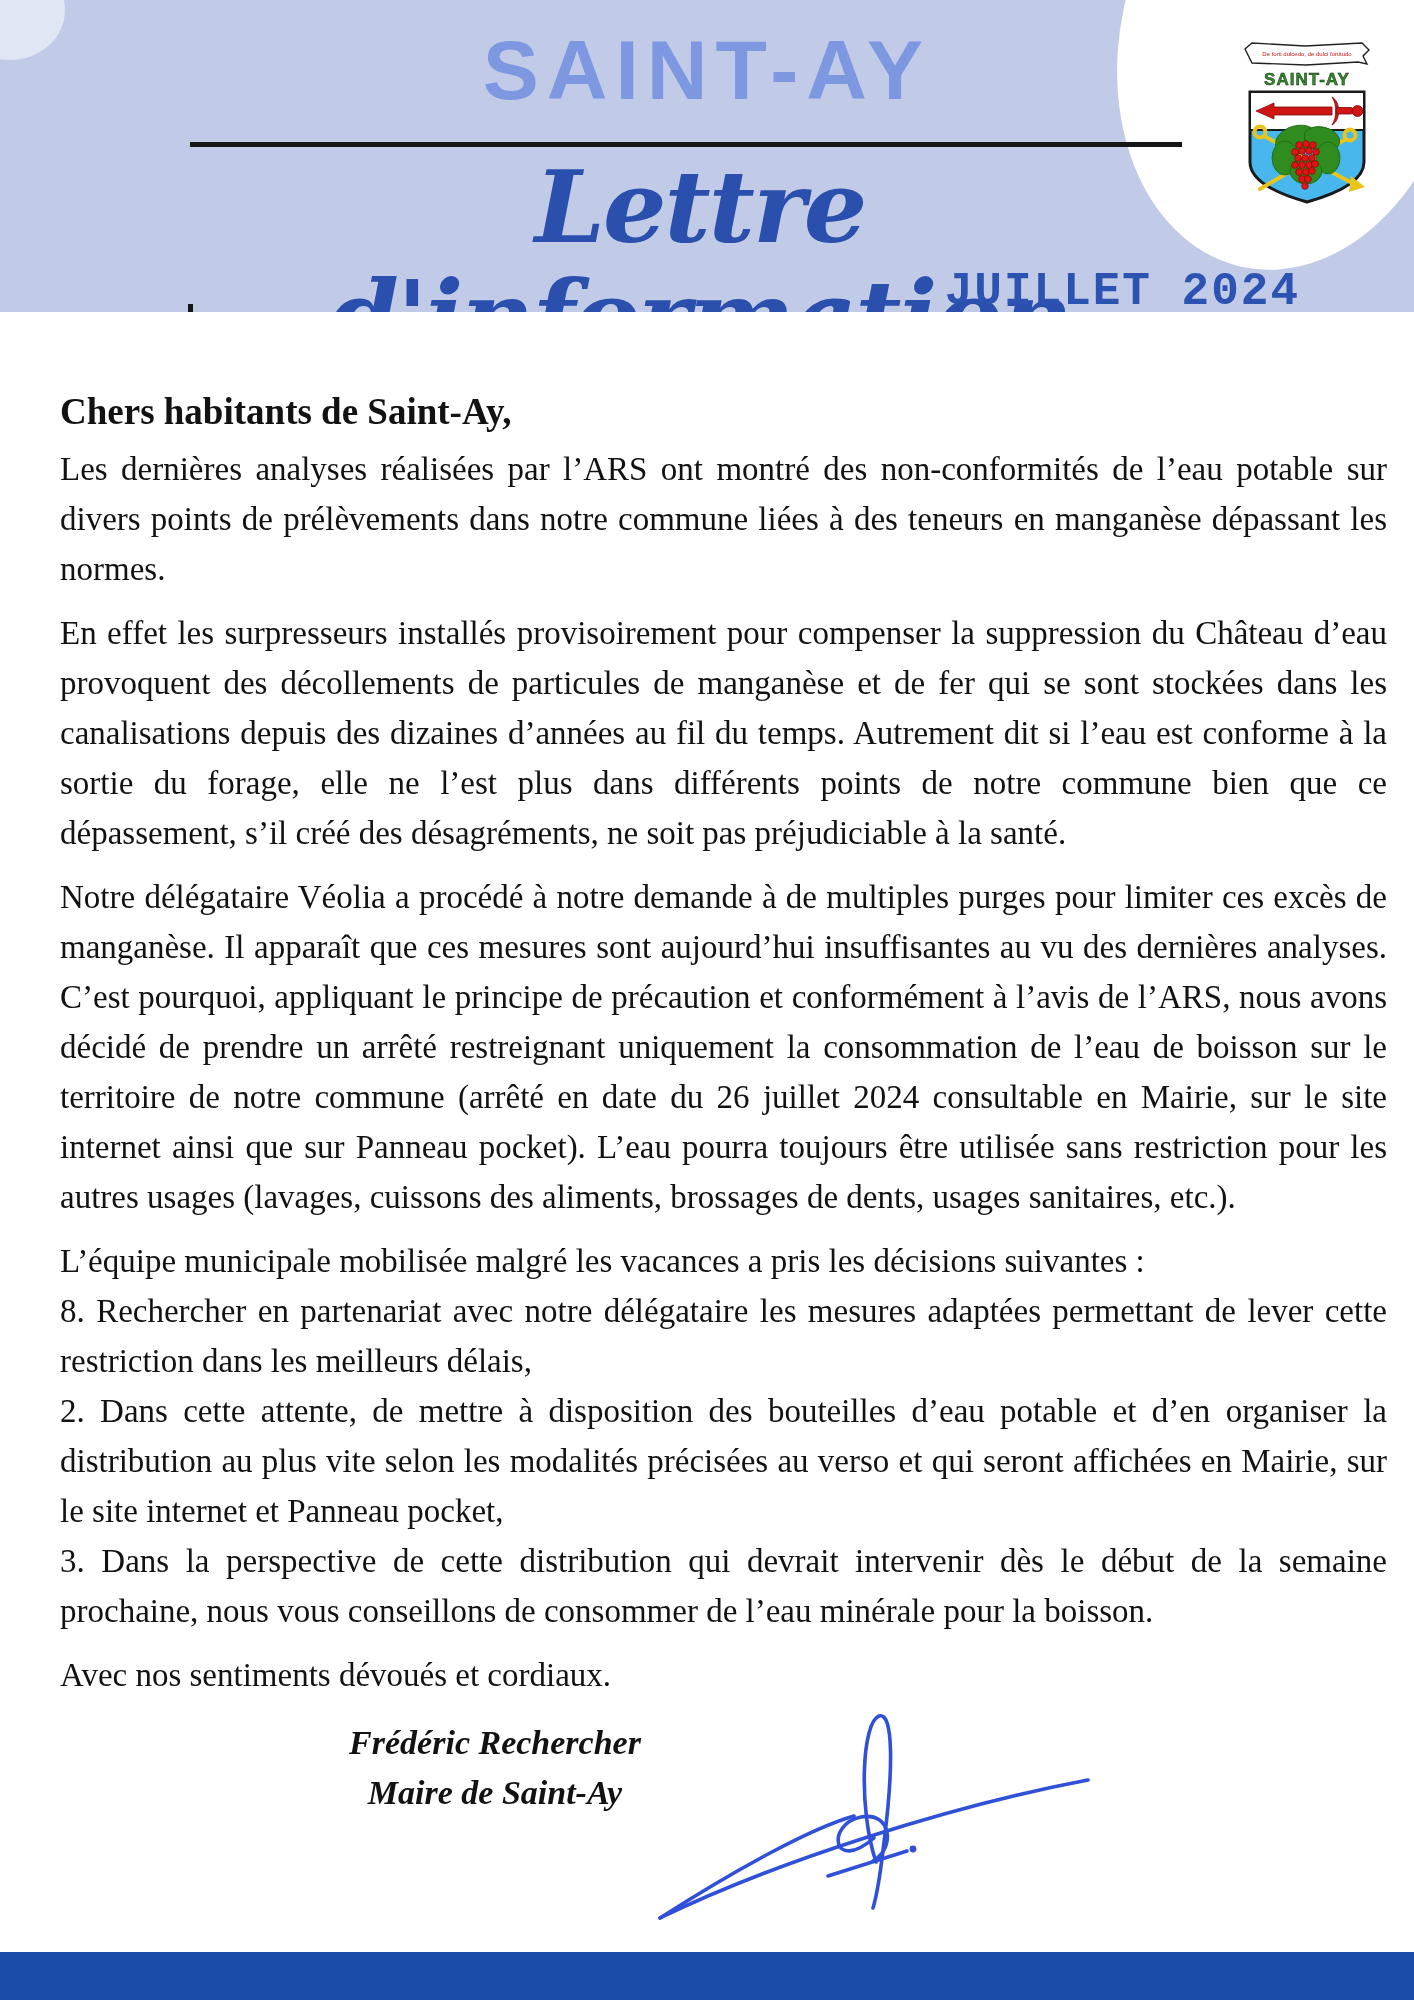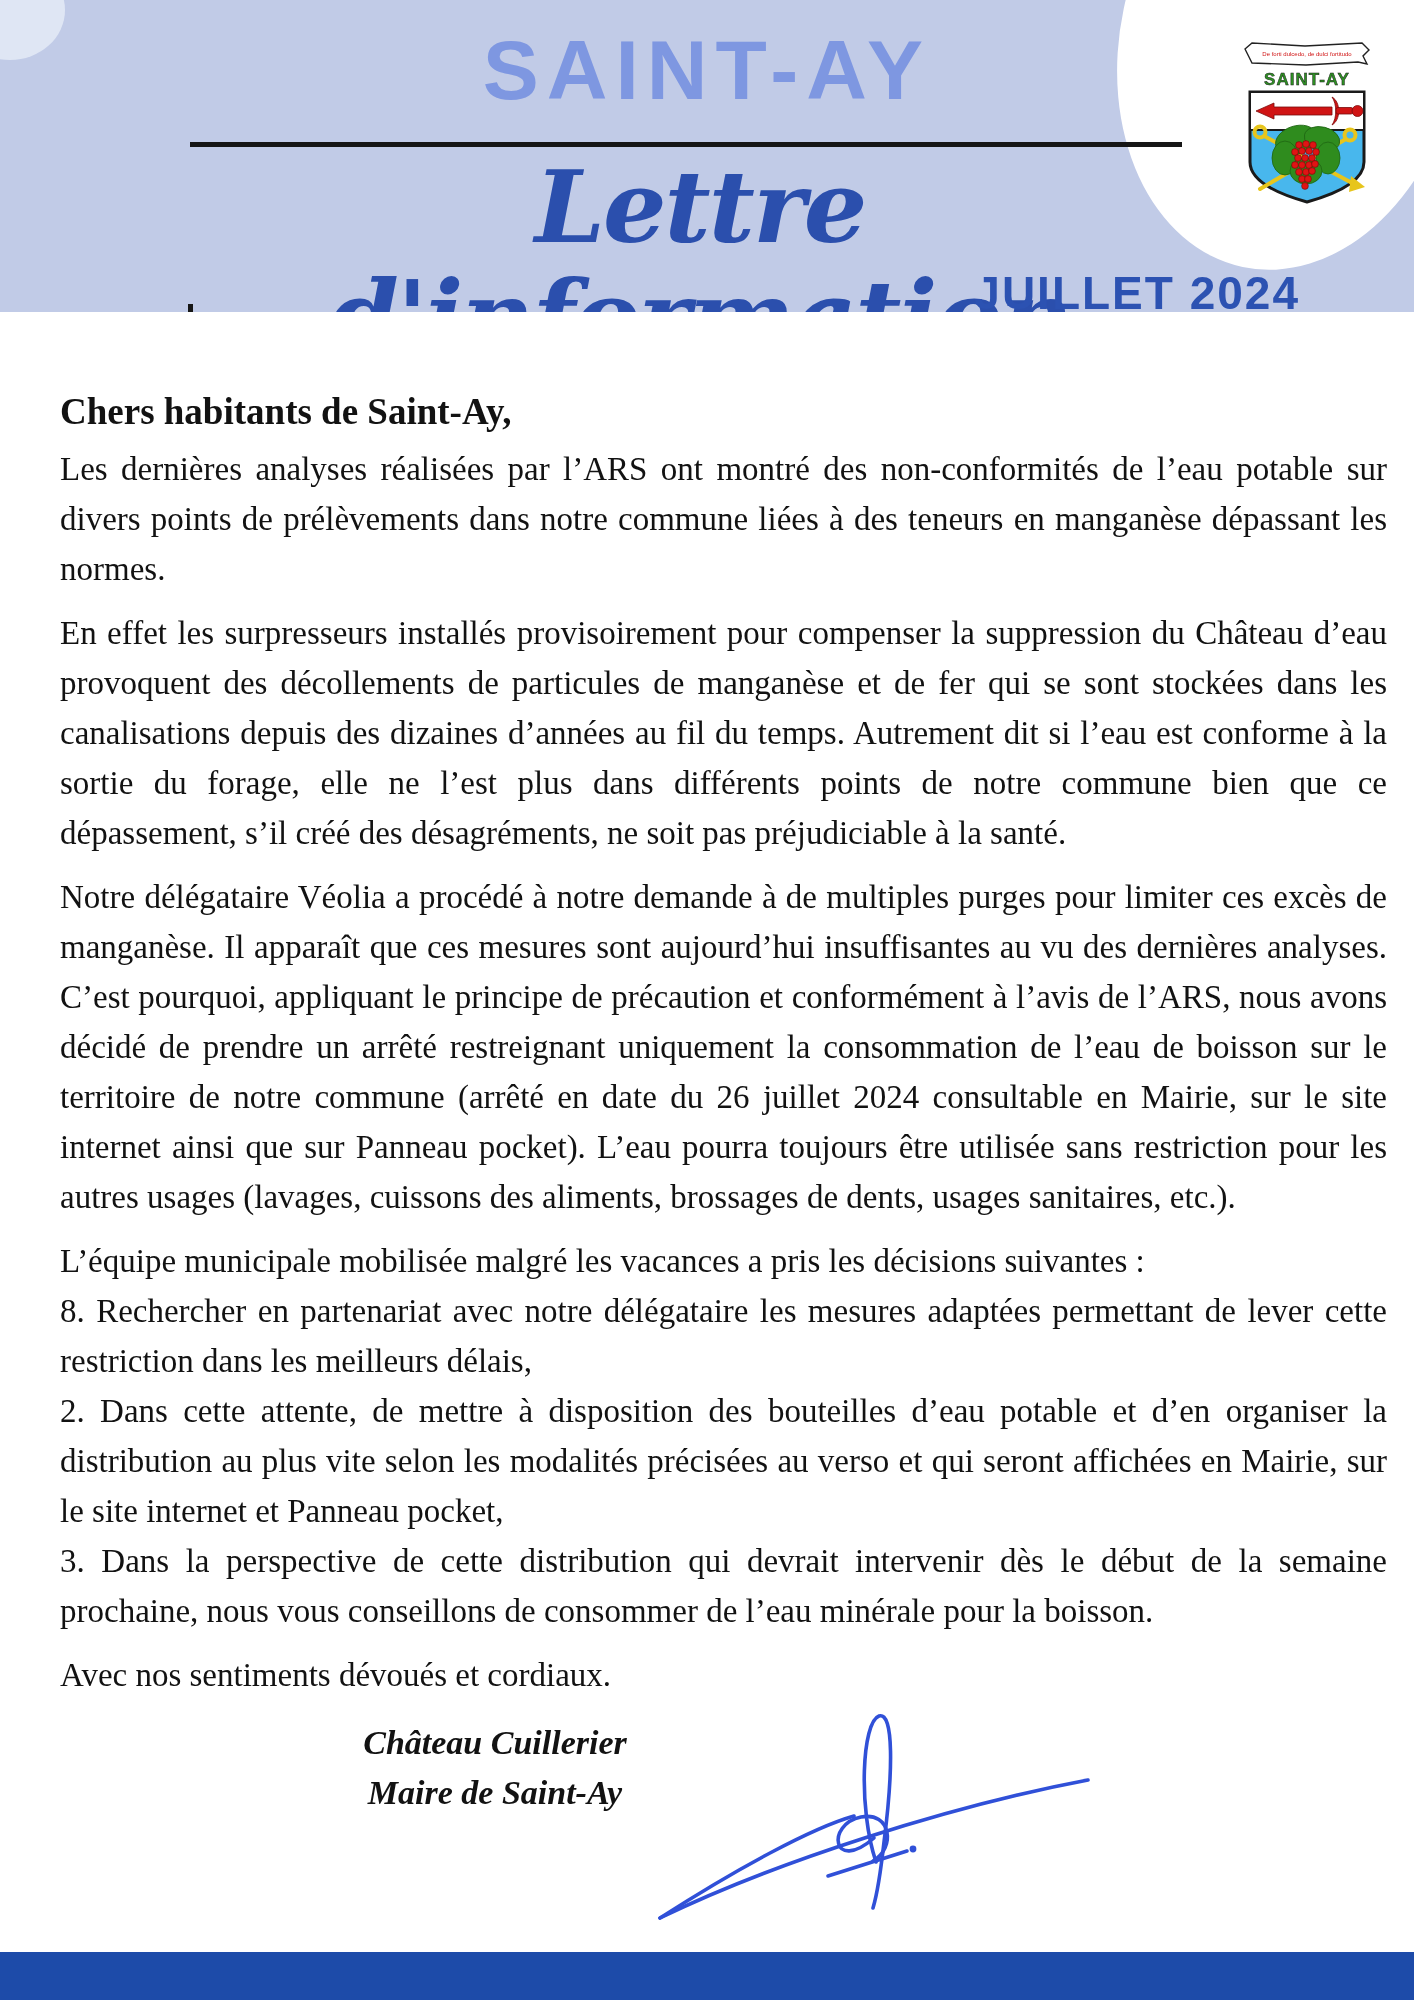--- a/index.html
+++ b/index.html
@@ -14,21 +14,21 @@
       font-family:"Liberation Sans", sans-serif; font-weight:bold; font-size:84px; letter-spacing:8px;
       color:#7e97e1; }
   .rule { position:absolute; background:#161616; height:5px; }
   .rule-top   { left:190px; top:142px; width:992px; }
   .rule-bottom{ left:190px; top:315px; width:795px; }
   .rule-tick  { position:absolute; left:188px; top:304px; width:5px; height:27px; background:#161616; }
   .script-title { position:absolute; left:200px; top:152px; width:1000px; text-align:center;
       font-family:"DejaVu Serif", serif; font-style:italic; font-weight:bold;
       font-size:100px; line-height:1.1; color:#2b4fad; letter-spacing:-2px; }
   .issue-date { position:absolute; right:114px; top:266px;
-      font-family:Liberation Sans, sans-serif; font-weight:bold; font-size:46px;
+      font-family:Liberation Mono, monospace; font-weight:bold; font-size:46px;
       letter-spacing:2px; color:#2c52b2; }
   .crest { position:absolute; left:1240px; top:40px; width:134px; height:166px; }
 
   
   .letter { position:absolute; left:15px; top:362px; width:1414px; padding:28px 42px 0 45px; }
   .salutation { font-weight:bold; font-size:37px; line-height:44px; margin-bottom:10px; }
   .letter p { font-size:33px; line-height:50px; text-align:justify; margin-bottom:14px; }
   .letter p.tight { margin-bottom:0; }
   .closing { margin-bottom:0 !important; }
   .signature-block { margin-top:18px; margin-left:185px; width:500px; text-align:center;
@@ -125,21 +125,21 @@
   <div style="margin-bottom:14px;">
     <p class="tight">L’équipe municipale mobilisée malgré les vacances a pris les décisions suivantes :</p>
     <p class="tight">8. Rechercher en partenariat avec notre délégataire les mesures adaptées permettant de lever cette restriction dans les meilleurs délais,</p>
     <p class="tight">2. Dans cette attente, de mettre à disposition des bouteilles d’eau potable et d’en organiser la distribution au plus vite selon les modalités précisées au verso et qui seront affichées en Mairie, sur le site internet et Panneau pocket,</p>
     <p class="tight">3. Dans la perspective de cette distribution qui devrait intervenir dès le début de la semaine prochaine, nous vous conseillons de consommer de l’eau minérale pour la boisson.</p>
   </div>
 
   <p class="closing">Avec nos sentiments dévoués et cordiaux.</p>
 
   <div class="signature-block">
-    <div>Château Cuillerier</div>
+    <div>Frédéric Rechercher</div>
     <div>Maire de Saint-Ay</div>
   </div>
 </div>
 
 <svg class="signature-scrawl" viewBox="0 0 620 260" aria-hidden="true">
   <g stroke="#3050d8" stroke-width="3.6" fill="none" stroke-linecap="round">
     <path d="M130,228 C 245,172 420,116 558,90"></path>
     <path d="M130,228 C 208,178 282,138 324,126"></path>
     <path d="M346,172 C 328,118 332,32 349,26 C 364,21 363,82 354,152 C 350,188 346,208 343,218"></path>
     <path d="M344,148 C 302,184 296,134 331,127 C 361,121 366,158 343,171"></path>

